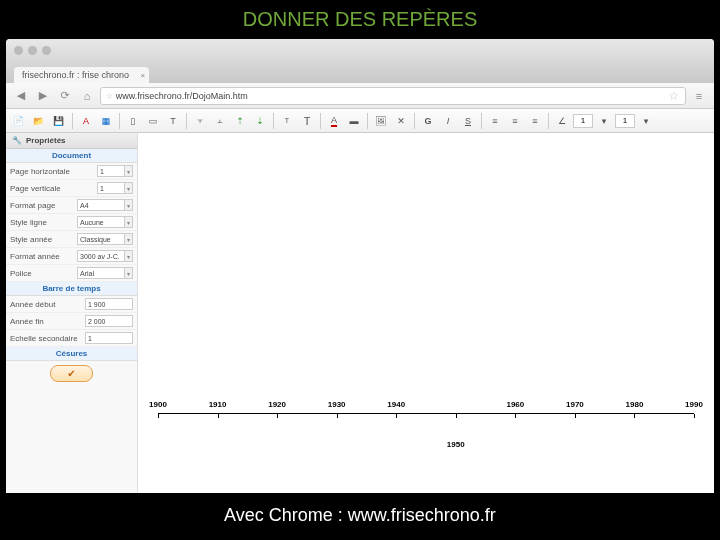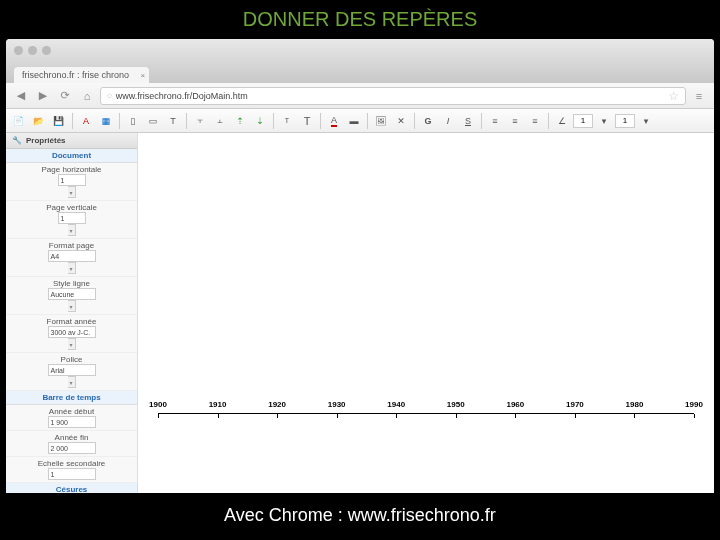--- a/index.html
+++ b/index.html
@@ -26,21 +26,21 @@
   .app-toolbar { background: linear-gradient(#fdfdfd, #efefef); height: 24px; display: flex; align-items: center; padding: 0 4px; gap: 2px; border-bottom: 1px solid #ccc; font-size: 9px; }
   .tbtn { width: 18px; height: 18px; display: flex; align-items: center; justify-content: center; border: 1px solid transparent; border-radius: 2px; color: #555; }
   .tsep { width: 1px; height: 16px; background: #ccc; margin: 0 2px; }
   .tinput { width: 20px; height: 14px; border: 1px solid #ccc; font-size: 8px; text-align: center; background: #fff; }
   
   .app-body { display: flex; background: #fff; height: 360px; }
   
   .sidebar { width: 132px; background: #f8f8f8; border-right: 1px solid #ddd; font-size: 8px; }
   .panel-header { background: linear-gradient(#f0f0f0, #e0e0e0); border-bottom: 1px solid #ccc; padding: 3px 6px; font-weight: bold; color: #444; display: flex; align-items: center; gap: 4px; }
   .section-header { background: #eaf3fb; color: #2a6ab0; font-weight: bold; padding: 2px 6px; border-bottom: 1px solid #ddd; font-size: 8px; text-align: center; }
-  .prop-row { display: flex; align-items: center; padding: 2px 4px; border-bottom: 1px solid #eee; flex-direction: column; }
+  .prop-row { display: flex; align-items: center; padding: 2px 4px; border-bottom: 1px solid #eee; }
   .prop-label { flex: 1; color: #555; font-size: 8px; }
   .prop-val { width: 48px; height: 12px; border: 1px solid #ccc; background: #fff; font-size: 7px; padding: 0 2px; display: flex; align-items: center; color: #444; }
   .prop-dd { width: 8px; text-align: center; color: #888; font-size: 6px; border: 1px solid #ccc; border-left: none; background: #f0f0f0; height: 12px; line-height: 12px; }
   .prop-row.small .prop-val { width: 28px; }
   
   .cesure-row { display: flex; gap: 2px; padding: 3px 4px; align-items: center; }
   .cesure-input { width: 32px; height: 12px; border: 1px solid #ccc; background: #fff; font-size: 7px; padding: 0 2px; }
   .add-btn { border: 1px solid #e0a050; background: linear-gradient(#fff3e0, #ffe0b0); border-radius: 8px; padding: 1px 10px; color: #c06000; font-size: 9px; font-weight: bold; }
   .apply-btn { margin: 4px auto; display: block; border: 1px solid #e0a050; background: linear-gradient(#fff3e0, #ffe0b0); border-radius: 8px; padding: 2px 16px; color: #c06000; font-size: 10px; }
   
@@ -151,20 +151,25 @@
         <span class="prop-dd">▾</span>
       </div>
       <div class="prop-row">
         <span class="prop-label">Format page</span>
         <span class="prop-val">A4</span>
         <span class="prop-dd">▾</span>
       </div>
       <div class="prop-row">
         <span class="prop-label">Style ligne</span>
         <span class="prop-val">Aucune</span>
+        <span class="prop-dd">▾</span>
+      </div>
+      <div class="prop-row">
+        <span class="prop-label">Style année</span>
+        <span class="prop-val">Classique</span>
         <span class="prop-dd">▾</span>
       </div>
       <div class="prop-row">
         <span class="prop-label">Format année</span>
         <span class="prop-val">3000 av J-C.</span>
         <span class="prop-dd">▾</span>
       </div>
       <div class="prop-row">
         <span class="prop-label">Police</span>
         <span class="prop-val">Arial</span>
@@ -196,21 +201,21 @@
             <div class="tick-label" style="left: 0%;">1900</div>
             <div class="tick" style="left: 11.1111%;"></div>
             <div class="tick-label" style="left: 11.1111%;">1910</div>
             <div class="tick" style="left: 22.2222%;"></div>
             <div class="tick-label" style="left: 22.2222%;">1920</div>
             <div class="tick" style="left: 33.3333%;"></div>
             <div class="tick-label" style="left: 33.3333%;">1930</div>
             <div class="tick" style="left: 44.4444%;"></div>
             <div class="tick-label" style="left: 44.4444%;">1940</div>
             <div class="tick" style="left: 55.5556%;"></div>
-            <div class="tick-label" style="left: 55.5556%;">1950</div>
+            <div class="tick-label" style="left: 55.5556%; margin-top: 40px;">1950</div>
             <div class="tick" style="left: 66.6667%;"></div>
             <div class="tick-label" style="left: 66.6667%;">1960</div>
             <div class="tick" style="left: 77.7778%;"></div>
             <div class="tick-label" style="left: 77.7778%;">1970</div>
             <div class="tick" style="left: 88.8889%;"></div>
             <div class="tick-label" style="left: 88.8889%;">1980</div>
             <div class="tick" style="left: 100%;"></div>
             <div class="tick-label" style="left: 100%;">1990</div>
           </div>
       </div>

